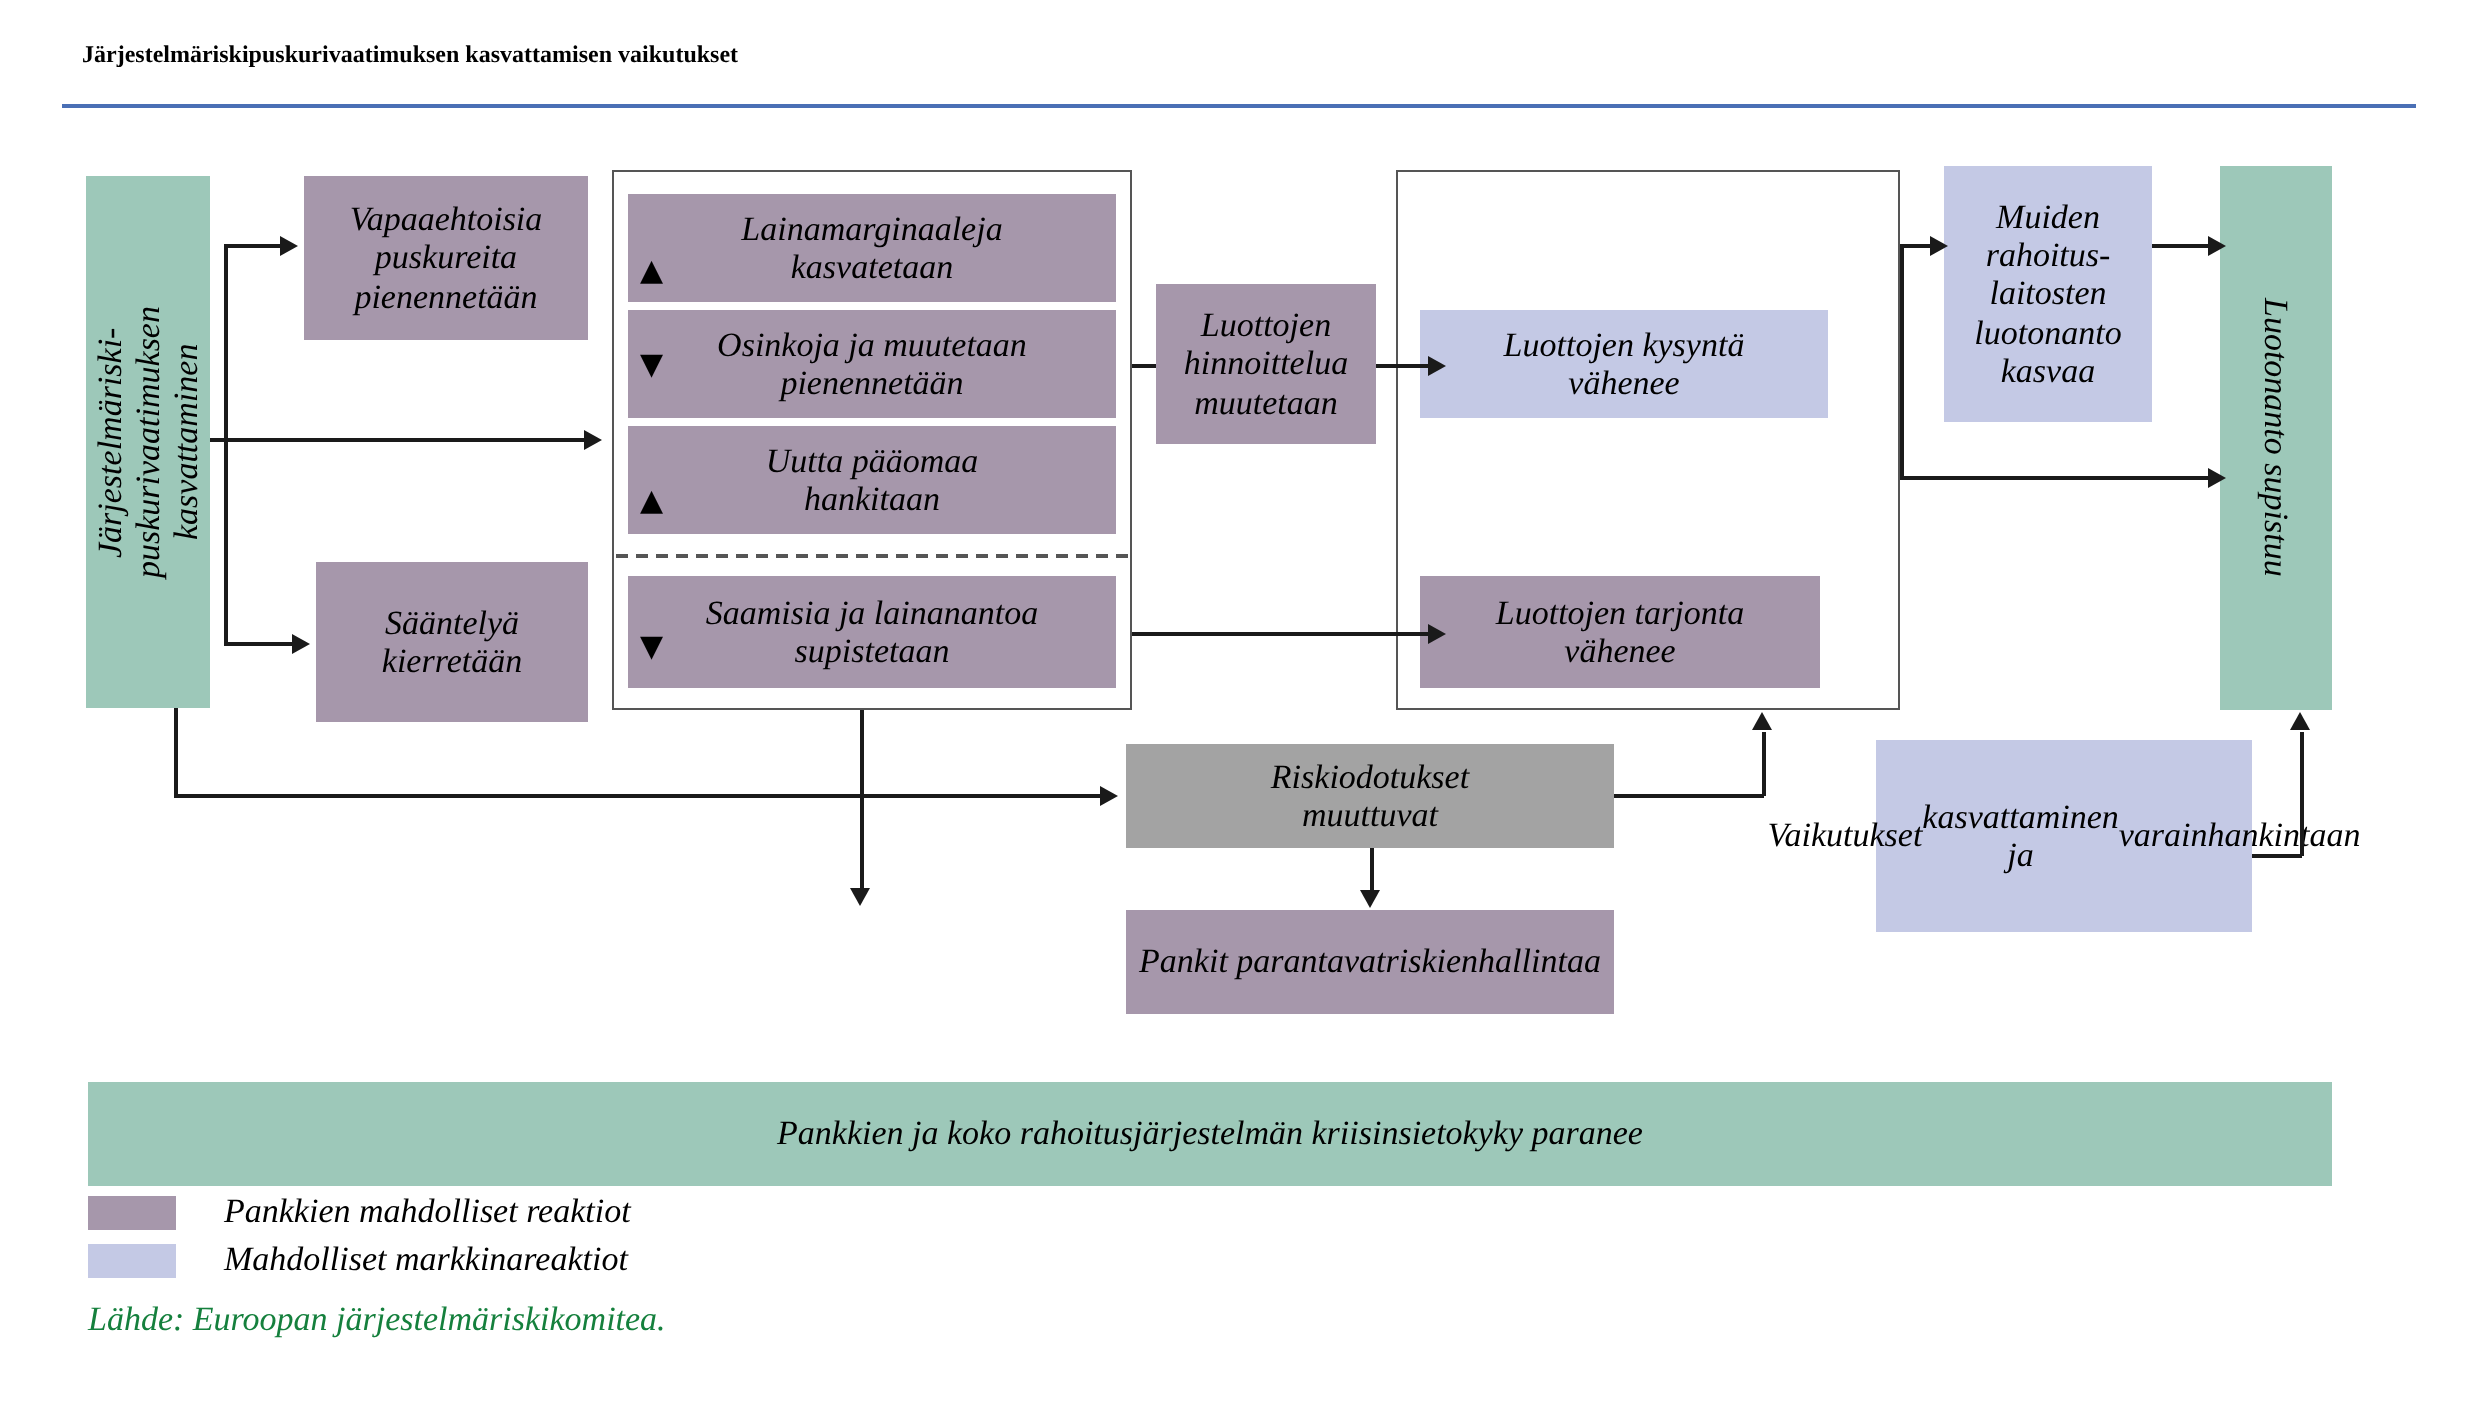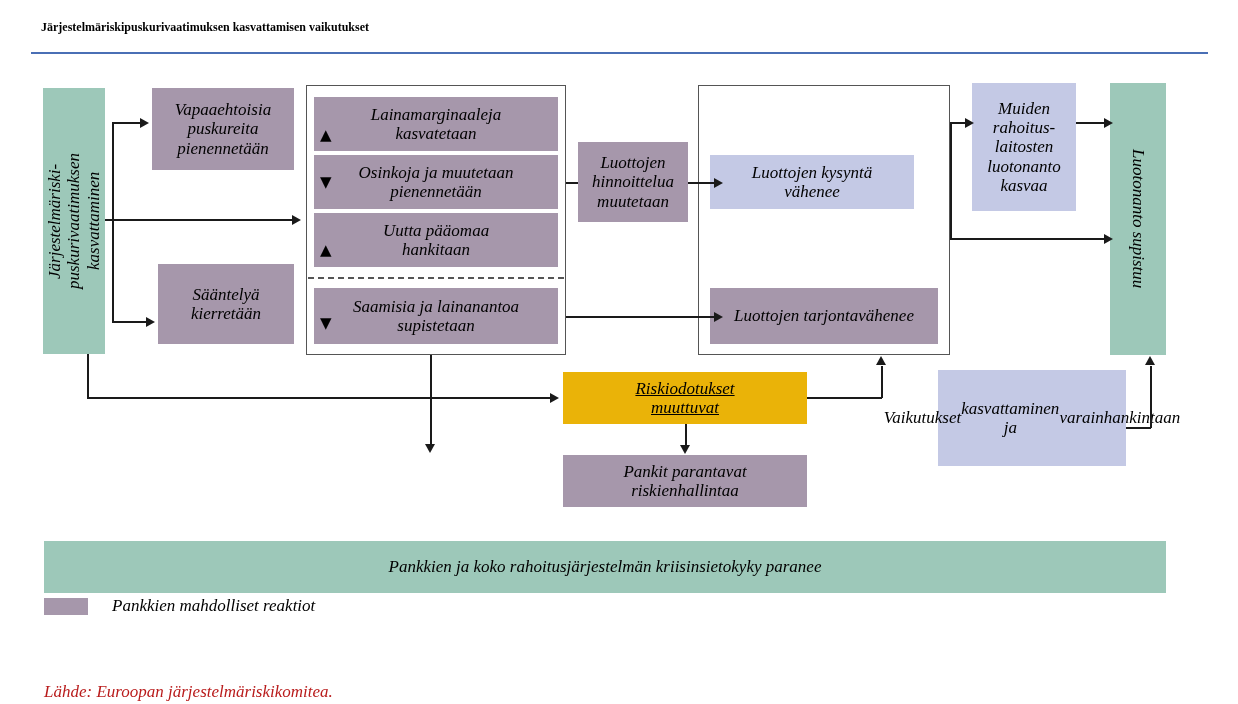--- a/index.html
+++ b/index.html
@@ -25,21 +25,21 @@
   
   .node{
     position:absolute;box-sizing:border-box;
     display:flex;align-items:center;justify-content:center;
     text-align:center;font-style:italic;font-size:17px;
     line-height:1.12;color:#000;padding:2px 6px;
   }
   .green{background:#9dc8b9;}
   .purple{background:#a697ab;}
   .blue{background:#c4c9e5;}
-  .yellow{background:#eab308;text-decoration:underline;}
+  .yellow{background:#a3a3a3;}
 
   
   .vert{writing-mode:vertical-rl;}
   .vert.up{transform:rotate(180deg);}
 
   
   .frame{
     position:absolute;box-sizing:border-box;
     border:1.5px solid #555;background:#ffffff;
   }
@@ -65,21 +65,21 @@
   .ar-u{border-left:5px solid transparent;border-right:5px solid transparent;border-bottom:9px solid #1a1a1a;}
 
   
   .legend-row{position:absolute;display:flex;align-items:center;}
   .swatch{width:44px;height:17px;}
   .legend-label{
     margin-left:24px;font-style:italic;font-size:17px;color:#000;white-space:nowrap;
   }
   #source{
     position:absolute;left:44px;top:650px;
-    font-style:italic;font-size:17px;color:#b91c1c;white-space:nowrap;margin-top:32px;
+    font-style:italic;font-size:17px;color:#15803d;white-space:nowrap;
   }
 </style>
 </head>
 <body>
 
 <div id="stage">
 
   <div id="title">Järjestelmäriskipuskurivaatimuksen kasvattamisen vaikutukset</div>
   <div id="title-rule"></div>
 
@@ -90,21 +90,21 @@
       <span>kasvattaminen</span>
     </span>
   </div>
 
   <div class="node purple" style="left:152px;top:88px;width:142px;height:82px;flex-direction:column;">
     <span>Vapaaehtoisia</span>
     <span>puskureita</span>
     <span>pienennetään</span>
   </div>
 
-  <div class="node purple" style="left:158px;top:264px;width:136px;height:80px;flex-direction:column;">
+  <div class="node purple" style="left:158px;top:281px;width:136px;height:80px;flex-direction:column;">
     <span>Sääntelyä</span>
     <span>kierretään</span>
   </div>
 
   <div class="frame" style="left:306px;top:85px;width:260px;height:270px;"></div>
 
   <div class="node purple" style="left:314px;top:97px;width:244px;height:54px;flex-direction:column;">
     <span class="mark" style="left:6px;top:31px;">▲</span>
     <span>Lainamarginaaleja</span>
     <span>kasvatetaan</span>
@@ -136,21 +136,21 @@
     <span>muutetaan</span>
   </div>
 
   <div class="frame" style="left:698px;top:85px;width:252px;height:270px;"></div>
 
   <div class="node blue" style="left:710px;top:155px;width:204px;height:54px;flex-direction:column;">
     <span>Luottojen kysyntä</span>
     <span>vähenee</span>
   </div>
 
-  <div class="node purple" style="left:710px;top:288px;width:228px;height:56px;flex-direction:row;">
+  <div class="node purple" style="left:710px;top:288px;width:200px;height:56px;flex-direction:column;">
     <span>Luottojen tarjonta</span>
     <span>vähenee</span>
   </div>
 
   <div class="node blue" style="left:972px;top:83px;width:104px;height:128px;flex-direction:column;">
     <span>Muiden</span>
     <span>rahoitus-</span>
     <span>laitosten</span>
     <span>luotonanto</span>
     <span>kasvaa</span>
@@ -159,21 +159,21 @@
   <div class="node green vert" style="left:1110px;top:83px;width:56px;height:272px;">
     <span>Luotonanto supistuu</span>
   </div>
 
   <div class="node yellow" style="left:563px;top:372px;width:244px;height:52px;flex-direction:column;">
     <span>Riskiodotukset</span>
     <span>muuttuvat</span>
   </div>
 
 
-  <div class="node purple" style="left:563px;top:455px;width:244px;height:52px;flex-direction:column;">
+  <div class="node purple" style="left:563px;top:455px;width:244px;height:52px;">
     <span>Pankit parantavat</span>
     <span>riskienhallintaa</span>
   </div>
 
   <div class="node blue" style="left:938px;top:370px;width:188px;height:96px;flex-direction:row;">
     <span>Vaikutukset</span>
     <span>kasvattaminen ja</span>
     <span>varainhankintaan</span>
   </div>
 
@@ -224,16 +224,20 @@
 
   <div class="ln h" style="left:1126px;top:427px;width:25px;"></div>
   <div class="ln v" style="left:1150px;top:366px;height:62px;"></div>
   <div class="ar ar-u" style="left:1145px;top:356px;"></div>
 
   <div class="legend-row" style="left:44px;top:596px;">
     <span class="swatch" style="background:#a697ab;"></span>
     <span class="legend-label">Pankkien mahdolliset reaktiot</span>
   </div>
 
+  <div class="legend-row" style="left:44px;top:620px;">
+    <span class="swatch" style="background:#c4c9e5;"></span>
+    <span class="legend-label">Mahdolliset markkinareaktiot</span>
+  </div>
 
   <div id="source">Lähde: Euroopan järjestelmäriskikomitea.</div>
 
 </div>
 
 </body></html>

